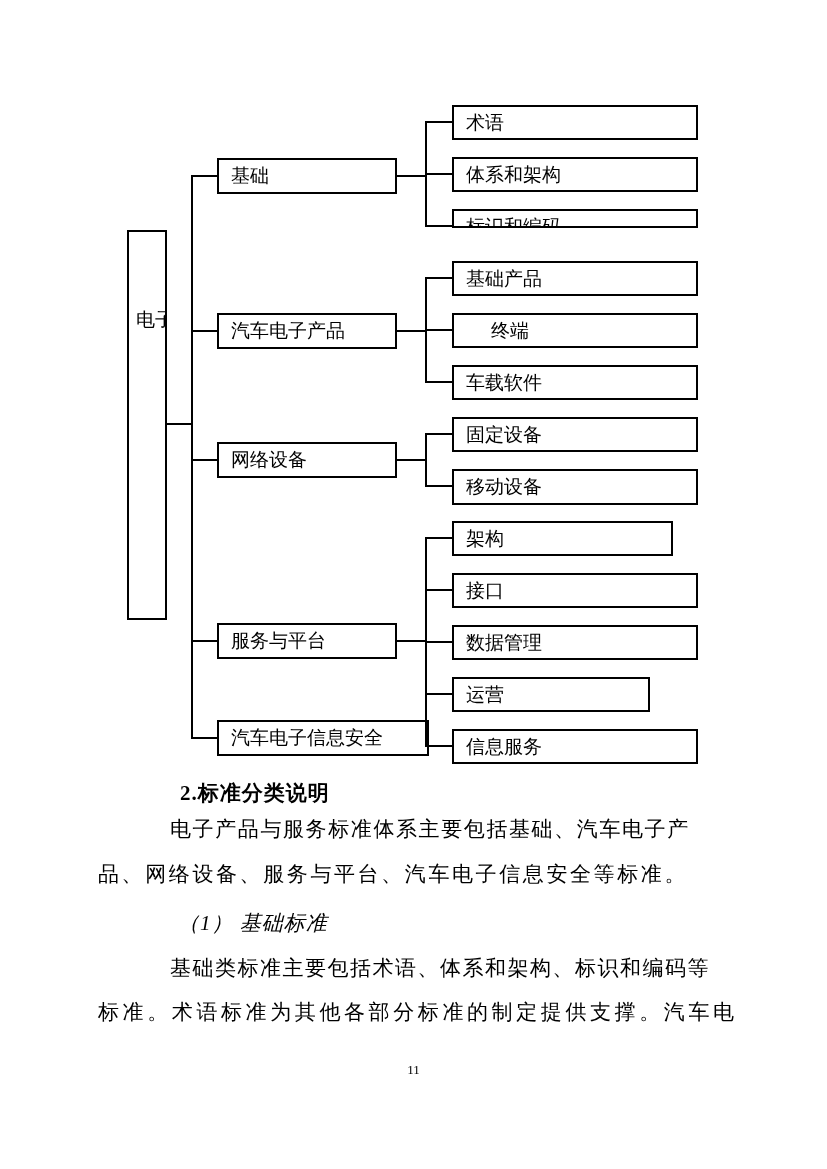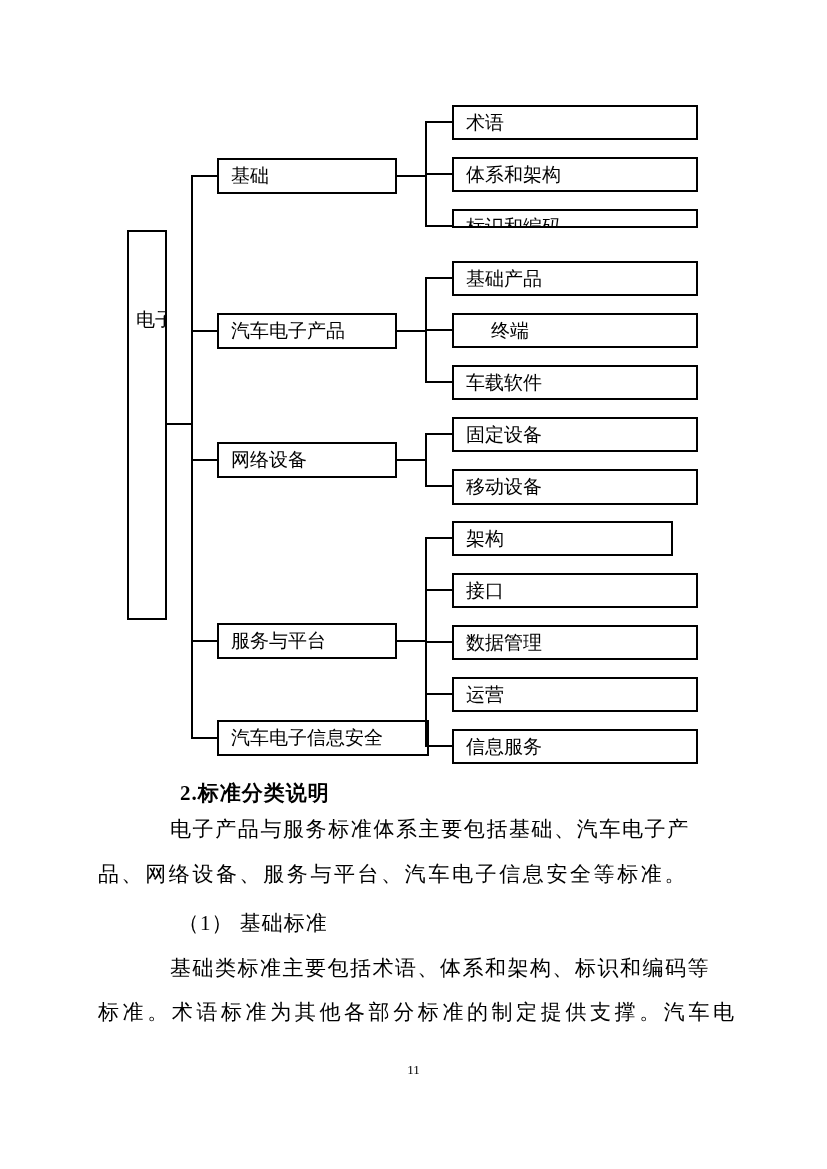--- a/index.html
+++ b/index.html
@@ -81,28 +81,28 @@
   <div class="box leaf" style="left:452px;top:157px;width:246px;height:35px;">体系和架构</div>
   <div class="box leaf" style="left:452px;top:209px;width:246px;height:19px;">标识和编码</div>
   <div class="box leaf" style="left:452px;top:261px;width:246px;height:35px;">基础产品</div>
   <div class="box leaf" style="left:452px;top:313px;width:246px;height:35px;padding-left:37px;">终端</div>
   <div class="box leaf" style="left:452px;top:365px;width:246px;height:35px;">车载软件</div>
   <div class="box leaf" style="left:452px;top:417px;width:246px;height:35px;">固定设备</div>
   <div class="box leaf" style="left:452px;top:469px;width:246px;height:36px;">移动设备</div>
   <div class="box leaf" style="left:452px;top:521px;width:221px;height:35px;">架构</div>
   <div class="box leaf" style="left:452px;top:573px;width:246px;height:35px;">接口</div>
   <div class="box leaf" style="left:452px;top:625px;width:246px;height:35px;">数据管理</div>
-  <div class="box leaf" style="left:452px;top:677px;width:246px;height:35px;">运营</div>
+  <div class="box leaf" style="left:452px;top:677px;width:198px;height:35px;">运营</div>
   <div class="box leaf" style="left:452px;top:729px;width:246px;height:35px;">信息服务</div>
 
   <div class="txt heading" style="left:180px;top:778px;">2.标准分类说明</div>
 
   <div class="txt" style="left:170px;top:814px;letter-spacing:1.6px;">电子产品与服务标准体系主要包括基础、汽车电子产</div>
   <div class="txt" style="left:98px;top:859px;letter-spacing:2.6px;">品、网络设备、服务与平台、汽车电子信息安全等标准。</div>
 
-  <div class="txt" style="left:178px;top:908px;letter-spacing:1px;">（1） 基础标准</div>
+  <div class="txt" style="left:178px;top:908px;letter-spacing:1px;font-style:italic;">（1） 基础标准</div>
 
   <div class="txt" style="left:170px;top:953px;letter-spacing:1.5px;">基础类标准主要包括术语、体系和架构、标识和编码等</div>
   <div class="txt" style="left:98px;top:997px;letter-spacing:3.6px;">标准。术语标准为其他各部分标准的制定提供支撑。汽车电</div>
 
   <div class="pagenum" style="top:1062px;">11</div>
 
 </div>
 
 </body></html>

